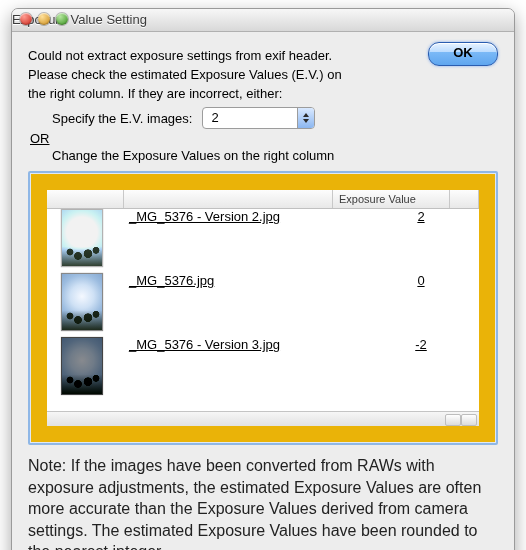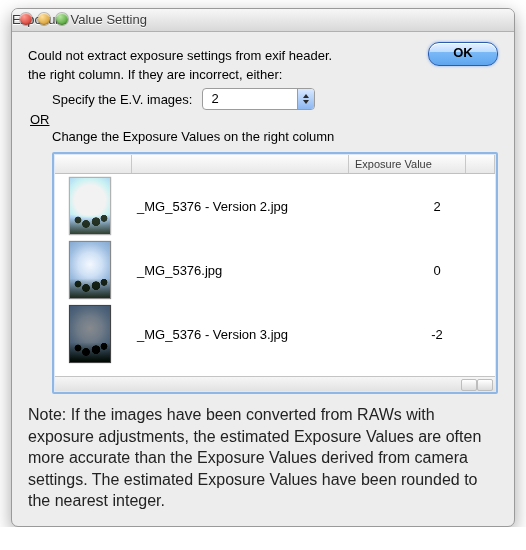--- a/index.html
+++ b/index.html
@@ -129,22 +129,21 @@
   }
   .change-label {
     margin: 2px 0 8px 24px;
   }
 
   .table-frame {
     border: 2px solid #8fb7e6;
     border-radius: 2px;
     background: #eab308;
     box-shadow: inset 0 0 0 1px #dfe9f6;
-    padding: 1px;
-    margin-left: 24px;
+    padding: 17px;
   }
   .table-head {
     display: flex;
     height: 18px;
     background: linear-gradient(to bottom, #fdfdfd, #e8e8e8);
     border-bottom: 1px solid #c0c0c0;
     font-size: 11px;
     color: #3b3b3b;
   }
   .table-head .col {
@@ -160,23 +159,24 @@
   .col-pad   { width: 16px; border-right: none; }
 
   .table-body {
     height: 202px;
     overflow: hidden;
     background: #fff;
     position: relative;
   }
   .row {
     display: flex;
-    align-items: center;
+    align-items: flex-start;
     height: 64px;
     border-bottom: 0;
+    text-decoration: underline;
   }
   .row .col { padding: 0 6px; }
   .thumb {
     width: 40px;
     height: 56px;
     margin-left: 8px;
     background:
       linear-gradient(to top, rgba(20,30,10,0.9), rgba(20,30,10,0) 35%),
       radial-gradient(circle at 50% 40%, #f4f8ff 0%, #cfe1f5 30%, #9dbde0 55%, #6d93c2 100%);
     position: relative;
@@ -248,20 +248,21 @@
       <div class="tl tl-zoom"></div>
     </div>
     <div class="title">Exposure Value Setting</div>
   </div>
 
   <div class="content">
 
     <div class="ok-btn">OK</div>
 
     <div class="line">Could not extract exposure settings from exif header.</div>
+    <div class="line">Please check the estimated Exposure Values (E.V.) on</div>
     <div class="line">the right column. If they are incorrect, either:</div>
 
     <div class="ev-row">
       <span>Specify the E.V. images:</span>
       <span class="ev-select">
         <span class="ev-select-text">2</span>
         <span class="ev-select-btn">
           <span class="ev-arr ev-arr-up"></span>
           <span class="ev-arr ev-arr-dn"></span>
         </span>

